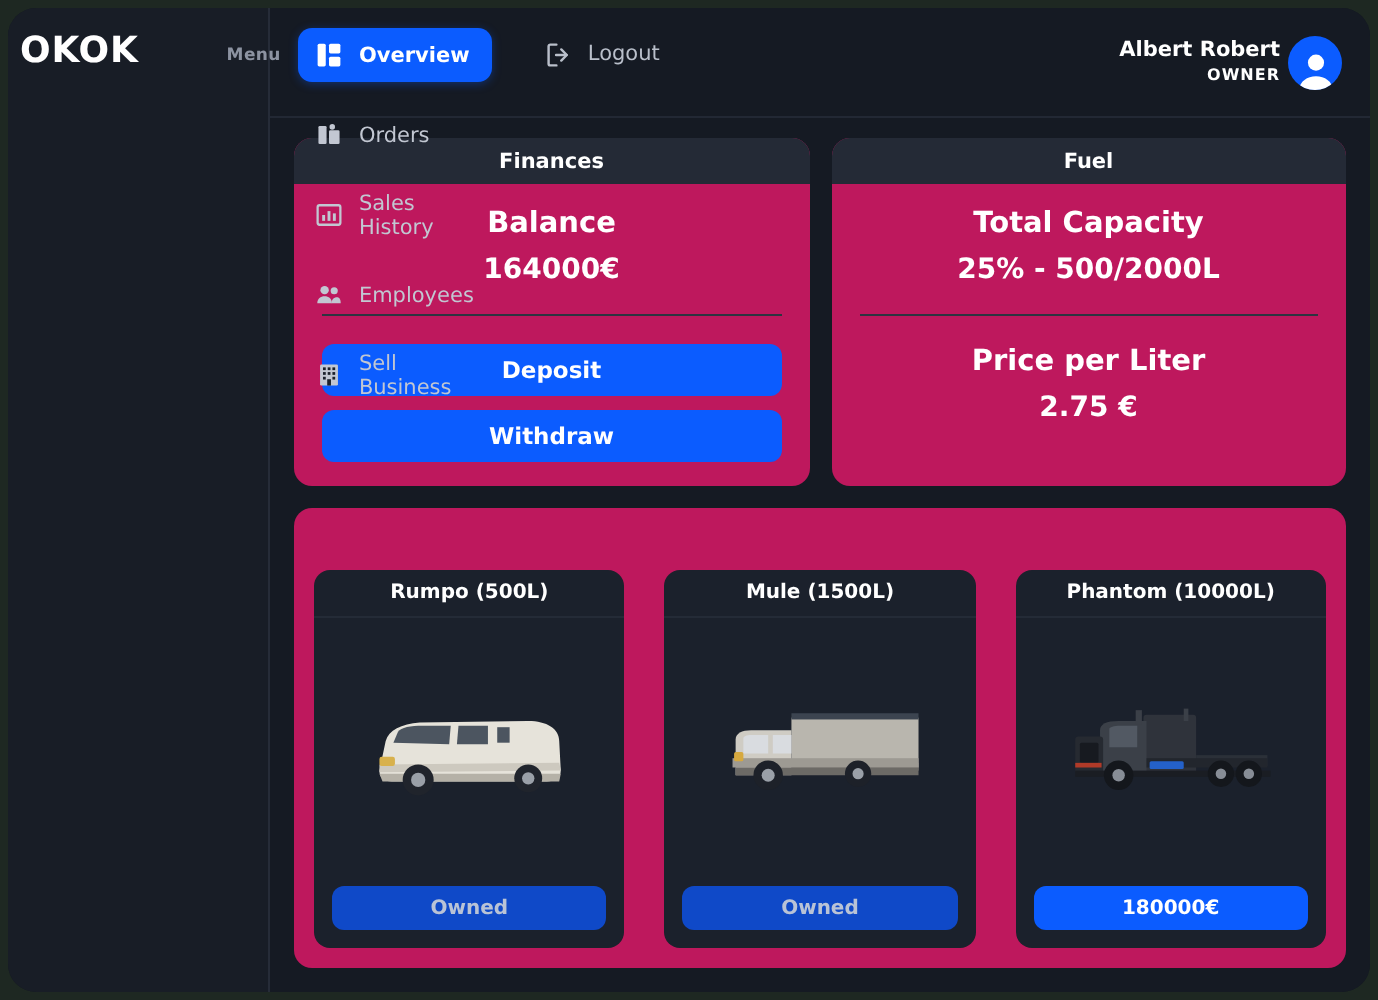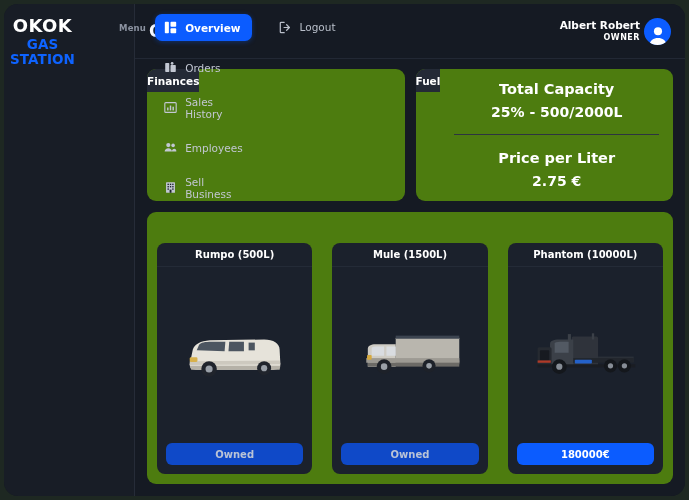--- a/index.html
+++ b/index.html
@@ -153,24 +153,25 @@
     padding: 10px 12px 12px 12px;
     display: flex;
     flex-direction: column;
     gap: 11px;
     overflow: hidden;
   }
 
   .row { display: flex; gap: 11px; }
 
   .panel {
-    background: #4d7c0f;
+    background: #be185d;
     border-radius: 9px;
     overflow: hidden;
     display: flex;
+    flex-direction: column;
   }
   .panel-head {
     background: #242a36;
     height: 23px;
     display: flex;
     align-items: center;
     justify-content: center;
     font-size: 10.5px;
     font-weight: bold;
     color: #ffffff;
@@ -245,21 +246,20 @@
 </style>
 </head>
 <body>
 
 <div id="app-window">
 
   <div id="sidebar">
 
     <div class="brand">
       <div class="brand-line1">OKOK</div>
-      <div class="brand-line2">GAS STATION</div>
     </div>
     <div class="brand-divider"></div>
 
     <div class="menu-label">Menu</div>
 
     <div class="nav">
 
       <div class="nav-item active">
         <span class="nav-ico">
           <svg viewBox="0 0 16 16">
@@ -360,20 +360,29 @@
         </div>
       </div>
     </div>
 
     <div id="content">
 
       <div class="row">
 
         <div class="panel" style="flex:1 1 0;">
           <div class="panel-head">Finances</div>
+          <div class="panel-body">
+            <div class="stat-title">Balance</div>
+            <div class="stat-value">164000€</div>
+            <div class="hr"></div>
+            <div style="width:100%; margin-top:14px;">
+              <button class="btn">Deposit</button>
+              <button class="btn">Withdraw</button>
+            </div>
+          </div>
         </div>
 
         <div class="panel" style="flex:1 1 0;">
           <div class="panel-head">Fuel</div>
           <div class="panel-body">
             <div class="stat-title">Total Capacity</div>
             <div class="stat-value">25% - 500/2000L</div>
             <div class="hr"></div>
             <div class="stat-title" style="margin-top:15px;">Price per Liter</div>
             <div class="stat-value">2.75  €</div>

